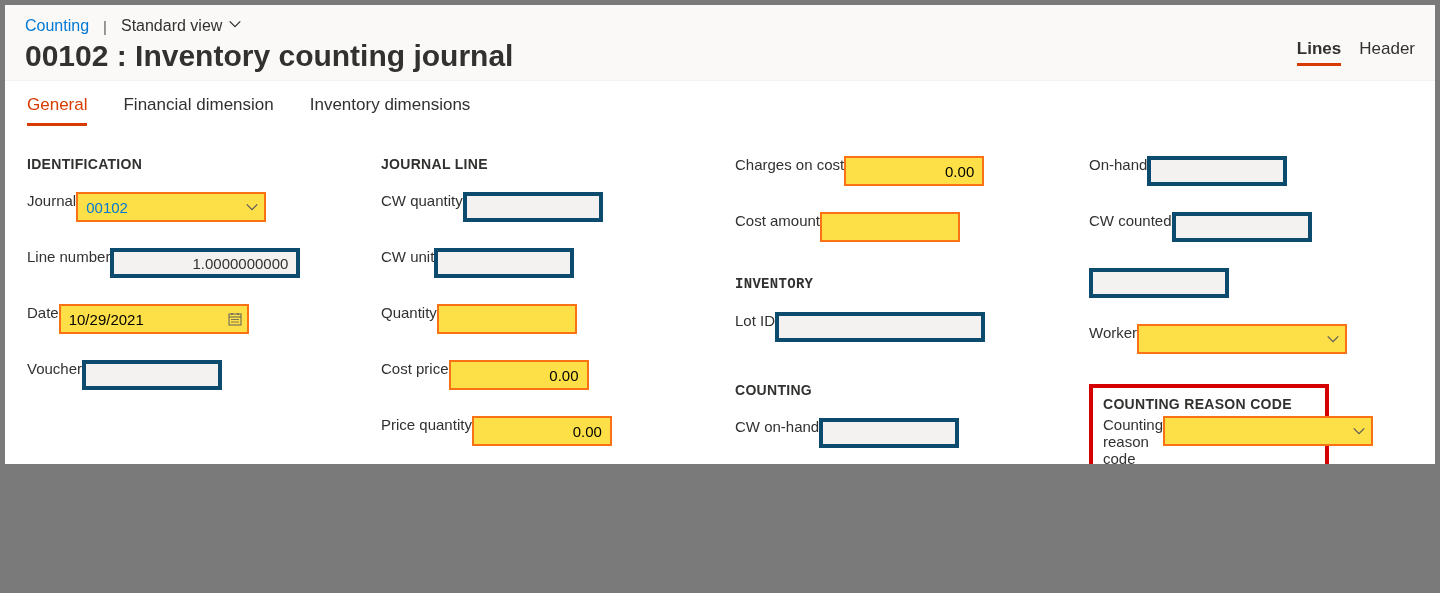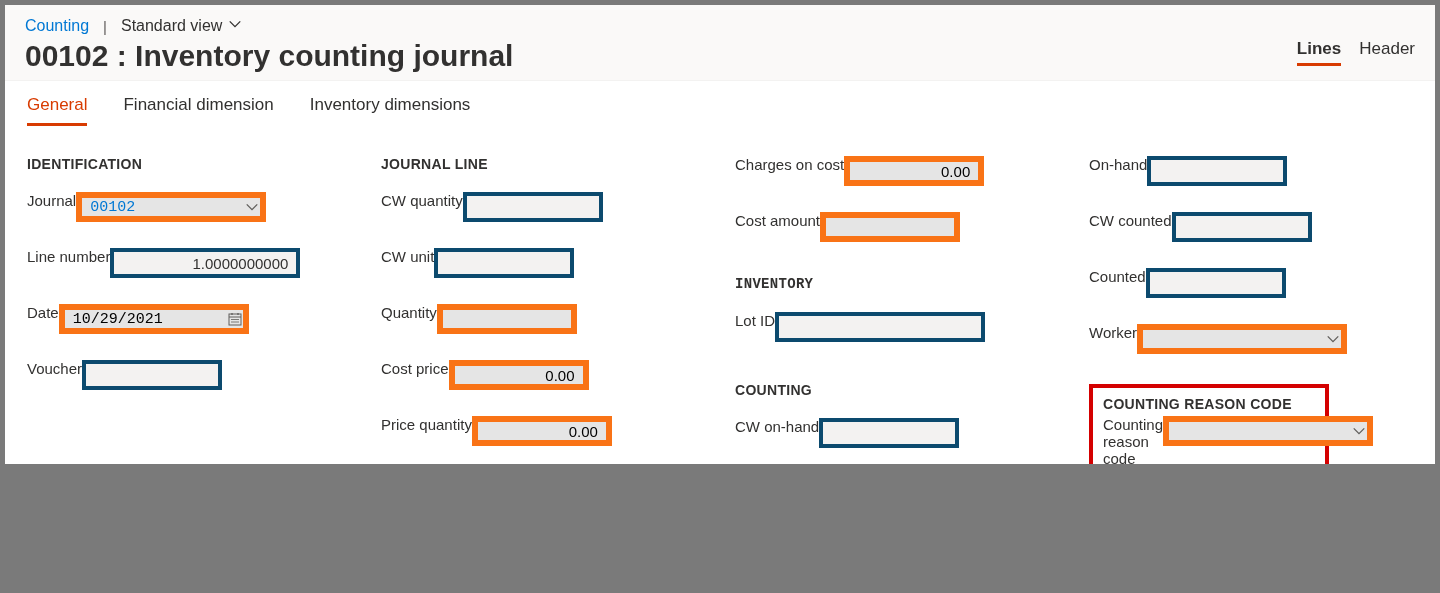--- a/index.html
+++ b/index.html
@@ -65,40 +65,40 @@
   .col { display:flex; flex-direction:column; gap: 16px; }
   .group-heading {
     font-size: 14px;
     font-weight: 700;
     letter-spacing: 0.3px;
     margin: 8px 0 4px 0;
   }
   .field { display:flex; flex-direction:row; margin-bottom: 10px; }
   .field-label { font-size: 15px; margin-bottom: 4px; color:#323130; }
   .input, .select {
-    border: 6px solid #f97316;
-    background: #e5e5e5;
+    border: 2px solid #f97316;
+    background: #fde047;
     height: 30px;
     padding: 0 8px;
     font-size: 15px;
     font-family: inherit;
     width: 190px;
   }
   .input.ro {
     background: #f3f2f1;
     color: #323130;
     border: 4px solid #0c4a6e;
   }
   .input.num { text-align: right; }
   .input.w140 { width: 140px; }
   .input.w210 { width: 210px; }
   .select-wrap, .date-wrap {
     position: relative; width: 190px;
   }
-  .select-wrap .input, .date-wrap .input { width: 100%; padding-right: 30px; font-family: Liberation Mono, monospace; }
+  .select-wrap .input, .date-wrap .input { width: 100%; padding-right: 30px; }
   .select-wrap.w210 { width: 210px; }
   .sel-icon, .cal-icon {
     position:absolute; right:0; top:0; height:30px; width:28px;
     display:flex; align-items:center; justify-content:center;
     cursor:pointer; color:#605e5c;
   }
   .chev svg, .cal-icon svg { display:block; }
   .journal-link { color:#0078d4; }
   .highlight-box {
     border: 4px solid #d40000;
@@ -246,21 +246,20 @@
         <span class="field-label">On-hand</span>
         <input class="input ro w140" readonly="" value="" style="">
       </div>
 
       <div class="field">
         <span class="field-label">CW counted</span>
         <input class="input ro w140" readonly="" value="" style="">
       </div>
 
       <div class="field">
-        <span class="field-label">Counted</span>
         <input class="input ro w140" readonly="" value="" style="">
       </div>
 
       <div class="field">
         <span class="field-label">Worker</span>
         <div class="select-wrap w210">
           <input class="input" style="width: 210px;" value="">
           <span class="sel-icon chev">
             <svg width="14" height="14" viewBox="0 0 16 16">
                 <path d="M2 5 L8 11 L14 5" fill="none" stroke="#605e5c" stroke-width="1.5"></path>

